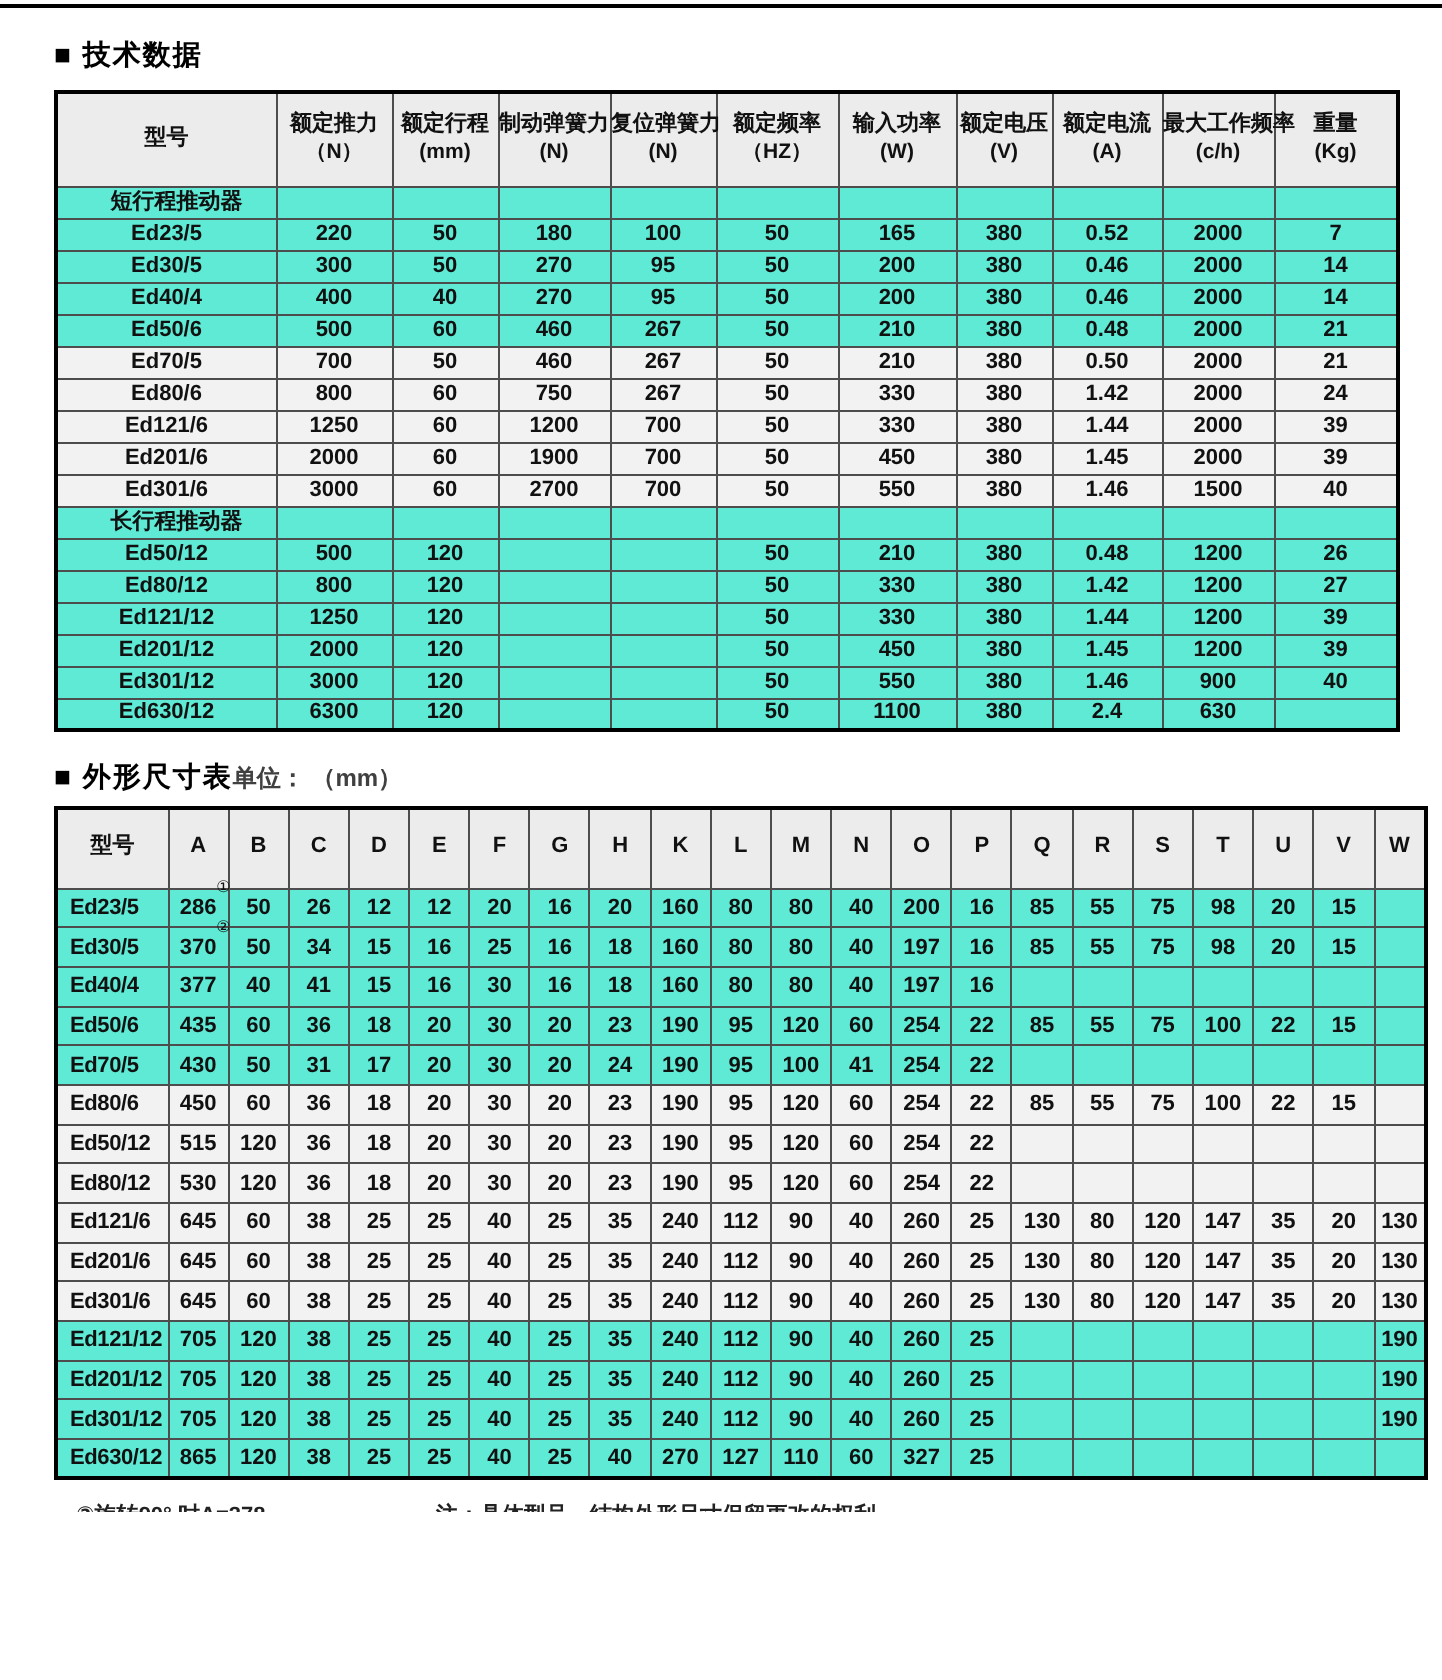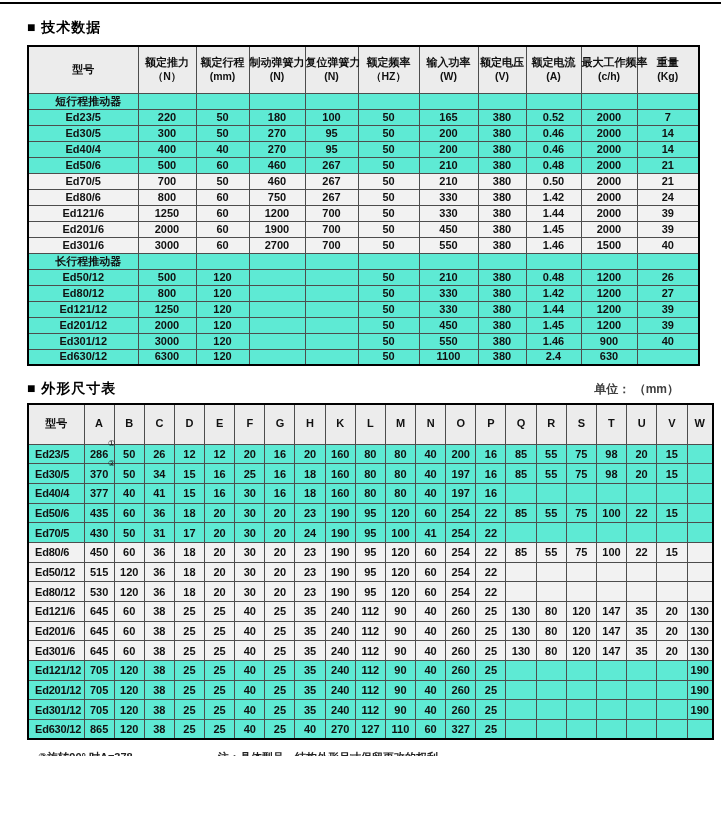--- a/index.html
+++ b/index.html
@@ -59,21 +59,21 @@
   .aval .sup {
     position: absolute; top: -8px; right: -7px;
     font-size: 8px; font-weight: 400; line-height: 8px;
   }
 
   .dim-title-row {
     margin-top: 14px;
     margin-left: 27px;
     width: 660px;
     display: flex;
-    justify-content: space-between;
+    justify-content: flex-start;
     align-items: flex-end;
   }
   .dim-title-row .section-title { margin-left: 0; }
   .unit-label { font-size: 12px; font-weight: 700; color: #404040; padding-right: 8px; }
 
   .footnotes { margin: 10px 0 0 38px; font-size: 11px; font-weight: 700; color: #222; }
   .fn-line1 { margin-bottom: 7px; }
   .fn-line2 { display: flex; }
   .fn-2 { width: 180px; }
   .note-text { font-size: 11px; font-weight: 700; }

